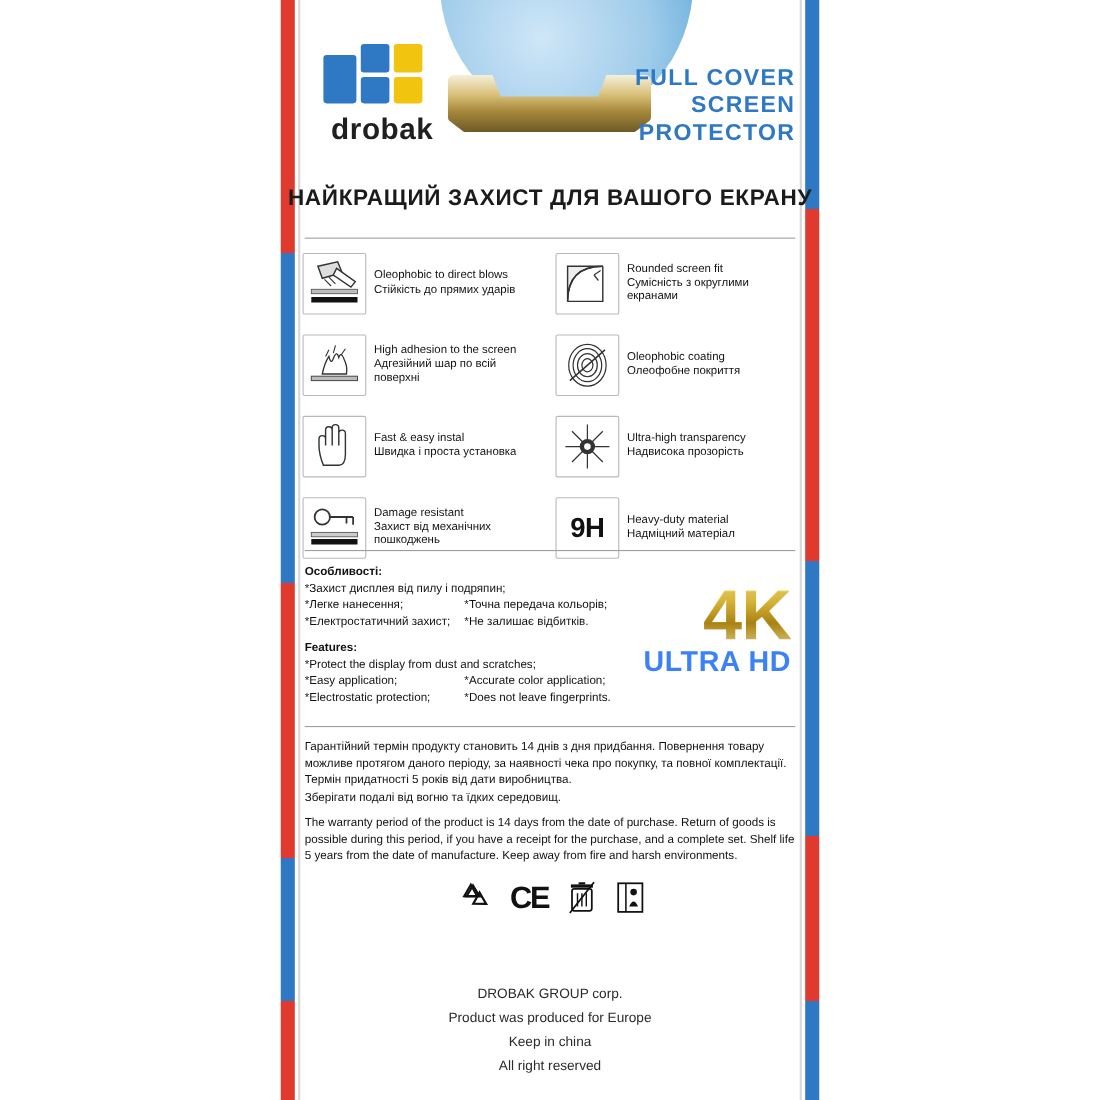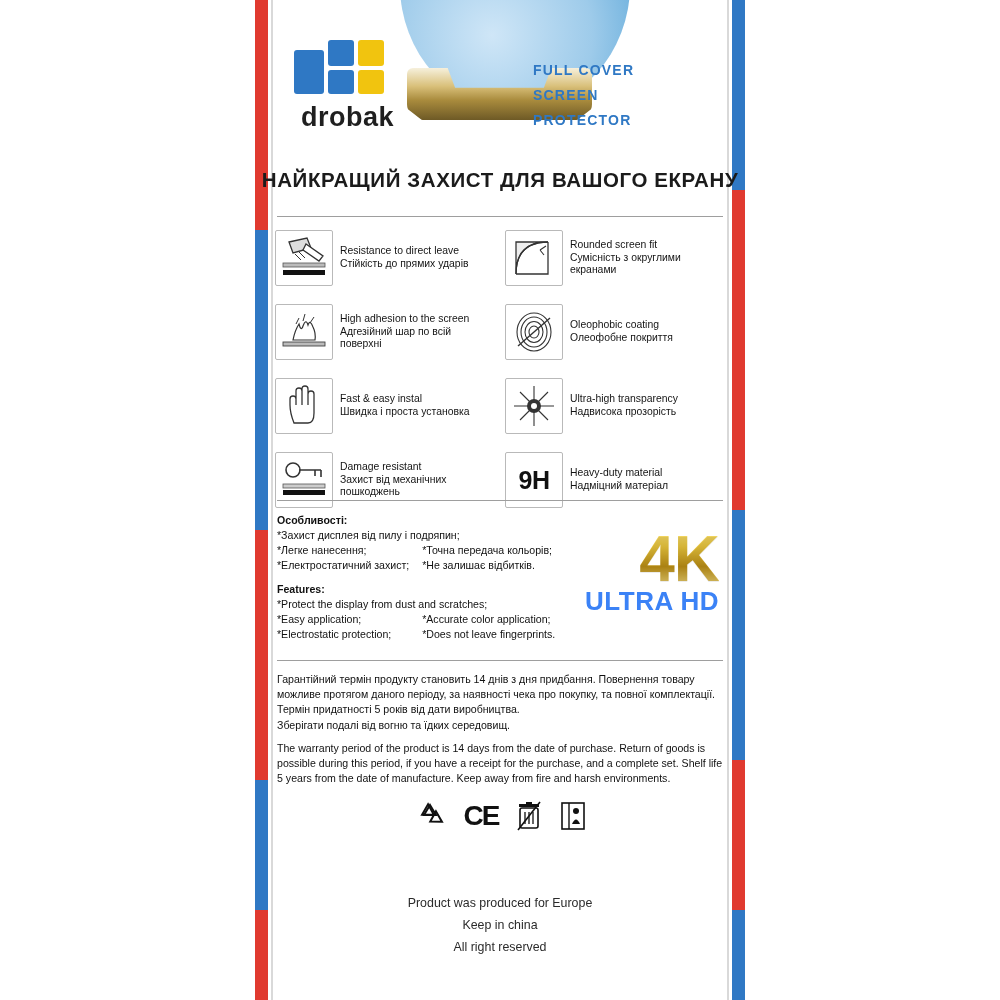--- a/index.html
+++ b/index.html
@@ -99,24 +99,24 @@
     color: #1f1f1f;
     letter-spacing: 0.5px;
     margin-top: 2px;
   }
   
   .hero-text {
     position: absolute;
     right: 22px;
     top: 58px;
     width: 190px;
-    text-align: left;
+    text-align: right;
     color: #2f78c4;
     font-weight: bold;
-    font-size: 14px;
+    font-size: 21px;
     line-height: 25px;
     letter-spacing: 1.2px;
   }
   
   .headline {
     position: absolute;
     left: 0; right: 0;
     top: 168px;
     text-align: center;
     font-size: 20.5px;
@@ -314,21 +314,21 @@
         <div class="fbox">
           <svg width="50" height="44" viewBox="0 0 50 44">
             <rect x="4" y="34" width="42" height="5" fill="#111"></rect>
             <rect x="4" y="27" width="42" height="4" fill="#bbb" stroke="#555" stroke-width="0.8"></rect>
             <path d="M10 6 L28 2 L32 12 L14 17 Z" fill="#ddd" stroke="#333" stroke-width="1.3"></path>
             <path d="M27 8 L44 20 L40 25 L24 14 Z" fill="#fff" stroke="#333" stroke-width="1.3"></path>
             <path d="M16 18 L22 24 M20 16 L26 22" stroke="#333" stroke-width="1"></path>
           </svg>
         </div>
         <div class="ftext">
-          <span class="en">Resistance to direct leave</span>
+          <span class="en">Oleophobic to direct blows</span>
           <span class="ua">Стійкість до прямих ударів</span>
         </div>
       </div>
 
       <div class="feature">
         <div class="fbox">
           <svg width="48" height="44" viewBox="0 0 48 44">
             <path d="M6 6 L38 6 Q6 6 6 38 Z" fill="#eee" stroke="#333" stroke-width="1.3"></path>
             <path d="M6 38 L38 38 L38 6" fill="none" stroke="#333" stroke-width="1.3"></path>
             <path d="M38 6 Q6 6 6 38" fill="none" stroke="#333" stroke-width="1.3"></path>
@@ -496,19 +496,20 @@
         <svg width="26" height="32" viewBox="0 0 26 32">
           <rect x="2" y="3" width="22" height="26" fill="none" stroke="#111" stroke-width="1.6"></rect>
           <path d="M9 3 v26" stroke="#111" stroke-width="1.4"></path>
           <circle cx="16" cy="11" r="3" fill="#111"></circle>
           <path d="M12 24 q4 -9 8 0 z" fill="#111"></path>
         </svg>
       </div>
     </div>
 
     <div class="footer">
+      <div>DROBAK GROUP corp.</div>
       <div>Product was produced for Europe</div>
       <div>Keep in china</div>
       <div>All right reserved</div>
     </div>
 
   </div>
 </div>
 
 </body></html>

